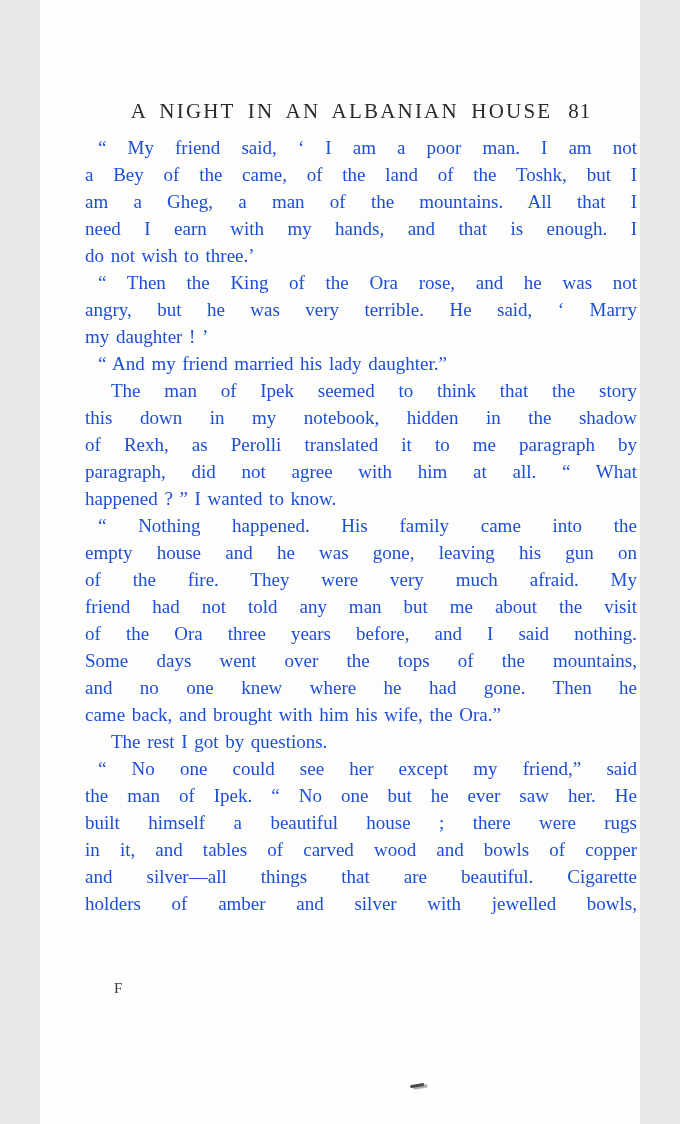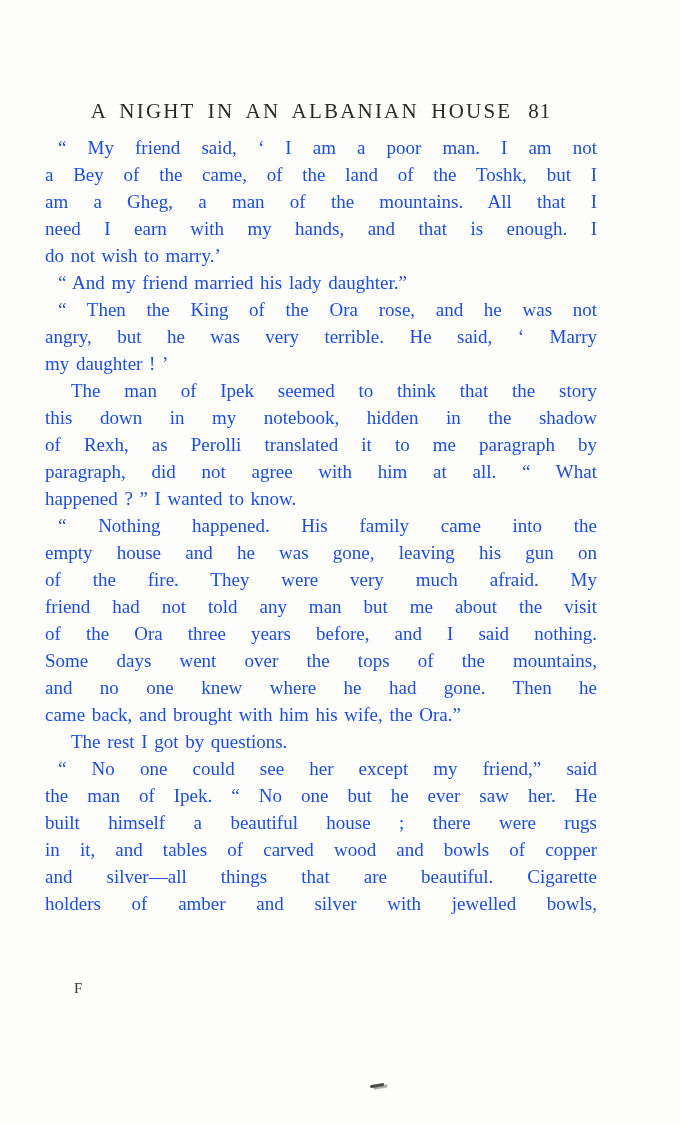--- a/index.html
+++ b/index.html
@@ -2,21 +2,21 @@
 <html><head>
 <meta charset="utf-8">
 <style>
   html, body {
     margin: 0;
     padding: 0;
     background: #e8e8e6;
   }
   .scan-page {
     position: relative;
-    width: 680px;
+    width: 600px;
     height: 1124px;
     margin: 0 auto;
     background: #fdfdfb;
     overflow: hidden;
     font-family: "Liberation Serif", "DejaVu Serif", serif;
     color: #262626;
   }
   .text-column {
     position: absolute;
     left: 45px;
@@ -86,29 +86,29 @@
     <div class="header">
       <span>A NIGHT IN AN ALBANIAN HOUSE</span>
       <span class="pgnum">81</span>
     </div>
     <div class="text-block">
         <div class="para">
           <div class="line first quote-start">“ My friend said, ‘ I am a poor man.  I am not</div>
           <div class="line">a Bey of the came, of the land of the Toshk, but I</div>
           <div class="line">am a Gheg, a man of the mountains.  All that I</div>
           <div class="line">need I earn with my hands, and that is enough.  I</div>
-          <div class="line last">do not wish to marry.’</div>
-        </div>
-        <div class="para">
-          <div class="line first quote-start last">“ And my friend married his lady daughter.”</div>
+          <div class="line last">do not wish to three.’</div>
         </div>
         <div class="para">
           <div class="line first quote-start">“ Then the King of the Ora rose, and he was not</div>
           <div class="line">angry, but he was very terrible.  He said, ‘ Marry</div>
           <div class="line last">my daughter ! ’</div>
+        </div>
+        <div class="para">
+          <div class="line first quote-start last">“ And my friend married his lady daughter.”</div>
         </div>
         <div class="para">
           <div class="line first">The man of Ipek seemed to think that the story</div>
           <div class="line">this down in my notebook, hidden in the shadow</div>
           <div class="line">of Rexh, as Perolli translated it to me paragraph by</div>
           <div class="line">paragraph, did not agree with him at all.  “ What</div>
           <div class="line last">happened ? ”  I wanted to know.</div>
         </div>
         <div class="para">
           <div class="line first quote-start">“ Nothing happened.  His family came into the</div>

